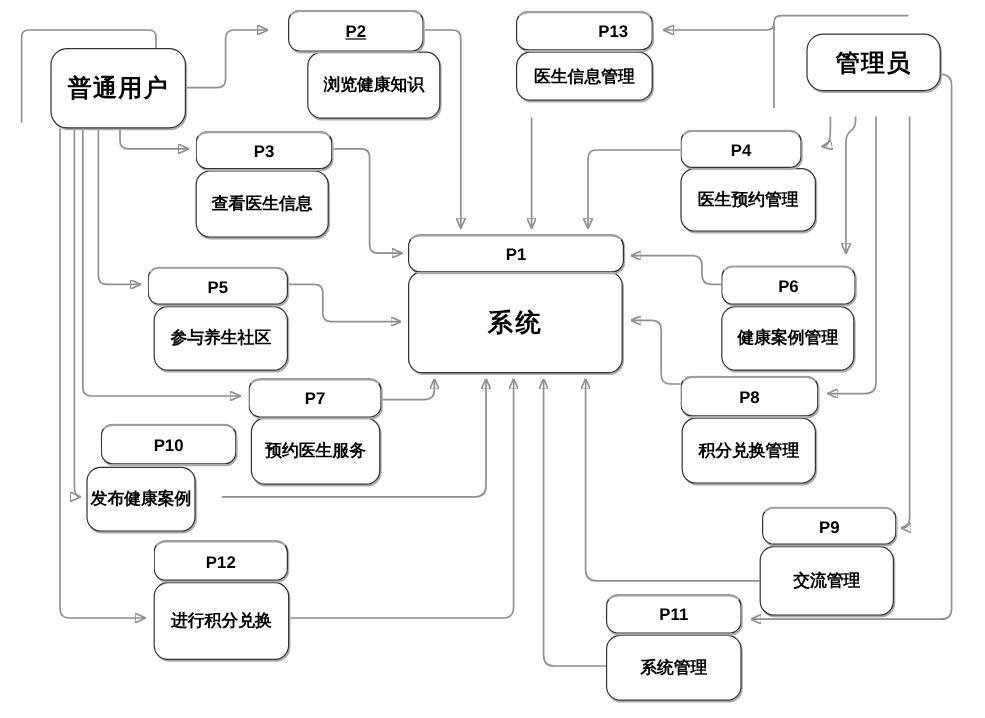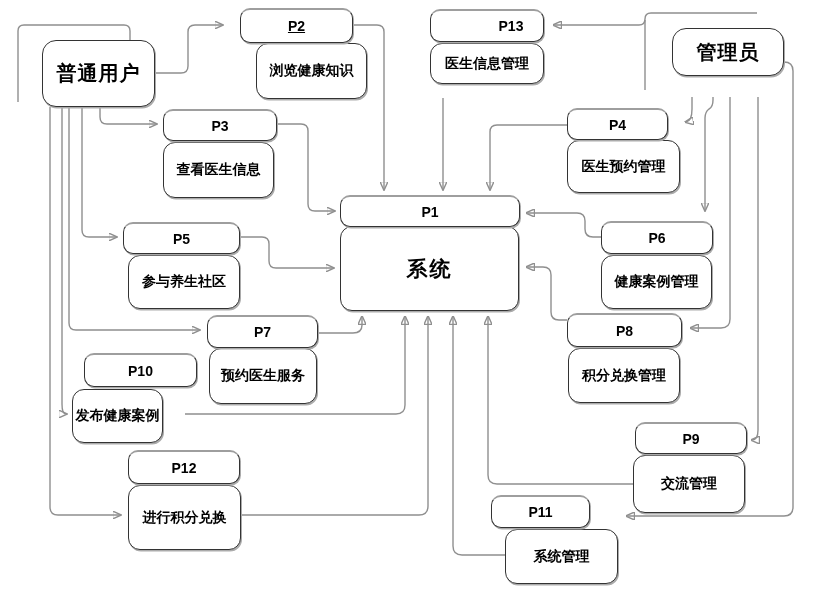--- a/index.html
+++ b/index.html
@@ -98,16 +98,16 @@
       <div class="node uc-header" style="left: 430px; top: 9px; width: 114px; height: 33px; padding-left: 48px;">P13</div>
       <div class="node uc-body" style="left: 430px; top: 43px; width: 114px; height: 41px;">医生信息管理</div>
       <div class="node uc-header" style="left: 567px; top: 108px; width: 101px; height: 32px;">P4</div>
       <div class="node uc-body" style="left: 567px; top: 140px; width: 113px; height: 53px;">医生预约管理</div>
       <div class="node uc-header" style="left: 601px; top: 221px; width: 112px; height: 33px;">P6</div>
       <div class="node uc-body" style="left: 601px; top: 255px; width: 111px; height: 54px;">健康案例管理</div>
       <div class="node uc-header" style="left: 567px; top: 313px; width: 115px; height: 34px;">P8</div>
       <div class="node uc-body" style="left: 568px; top: 348px; width: 112px; height: 55px;">积分兑换管理</div>
       <div class="node uc-header" style="left: 635px; top: 422px; width: 112px; height: 32px;">P9</div>
       <div class="node uc-body" style="left: 633px; top: 455px; width: 112px; height: 58px;">交流管理</div>
-      <div class="node uc-header" style="left: 491px; top: 495px; width: 99px; height: 33px; text-align: right;">P11</div>
+      <div class="node uc-header" style="left: 505px; top: 495px; width: 113px; height: 33px; text-align: right;">P11</div>
       <div class="node uc-body" style="left: 505px; top: 529px; width: 113px; height: 55px;">系统管理</div>
     </div>
 </div>
 
 </body></html>

